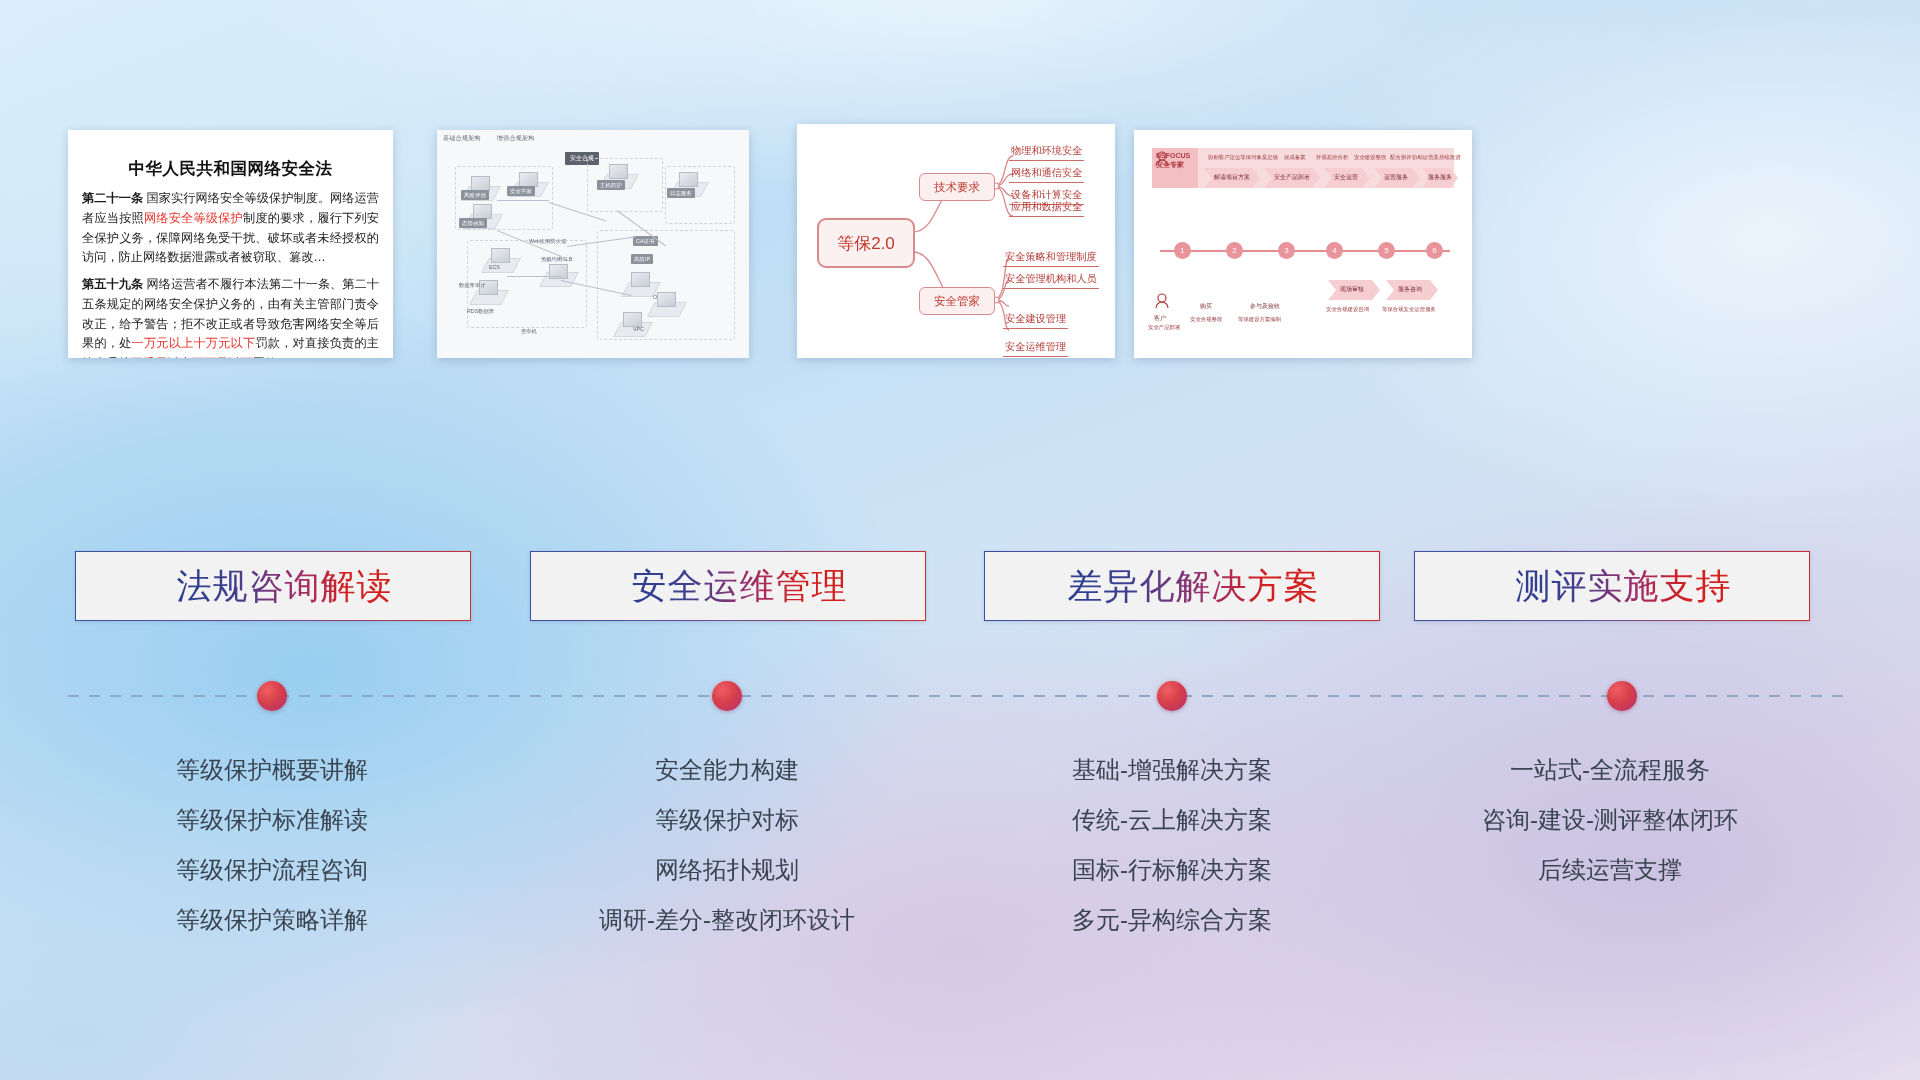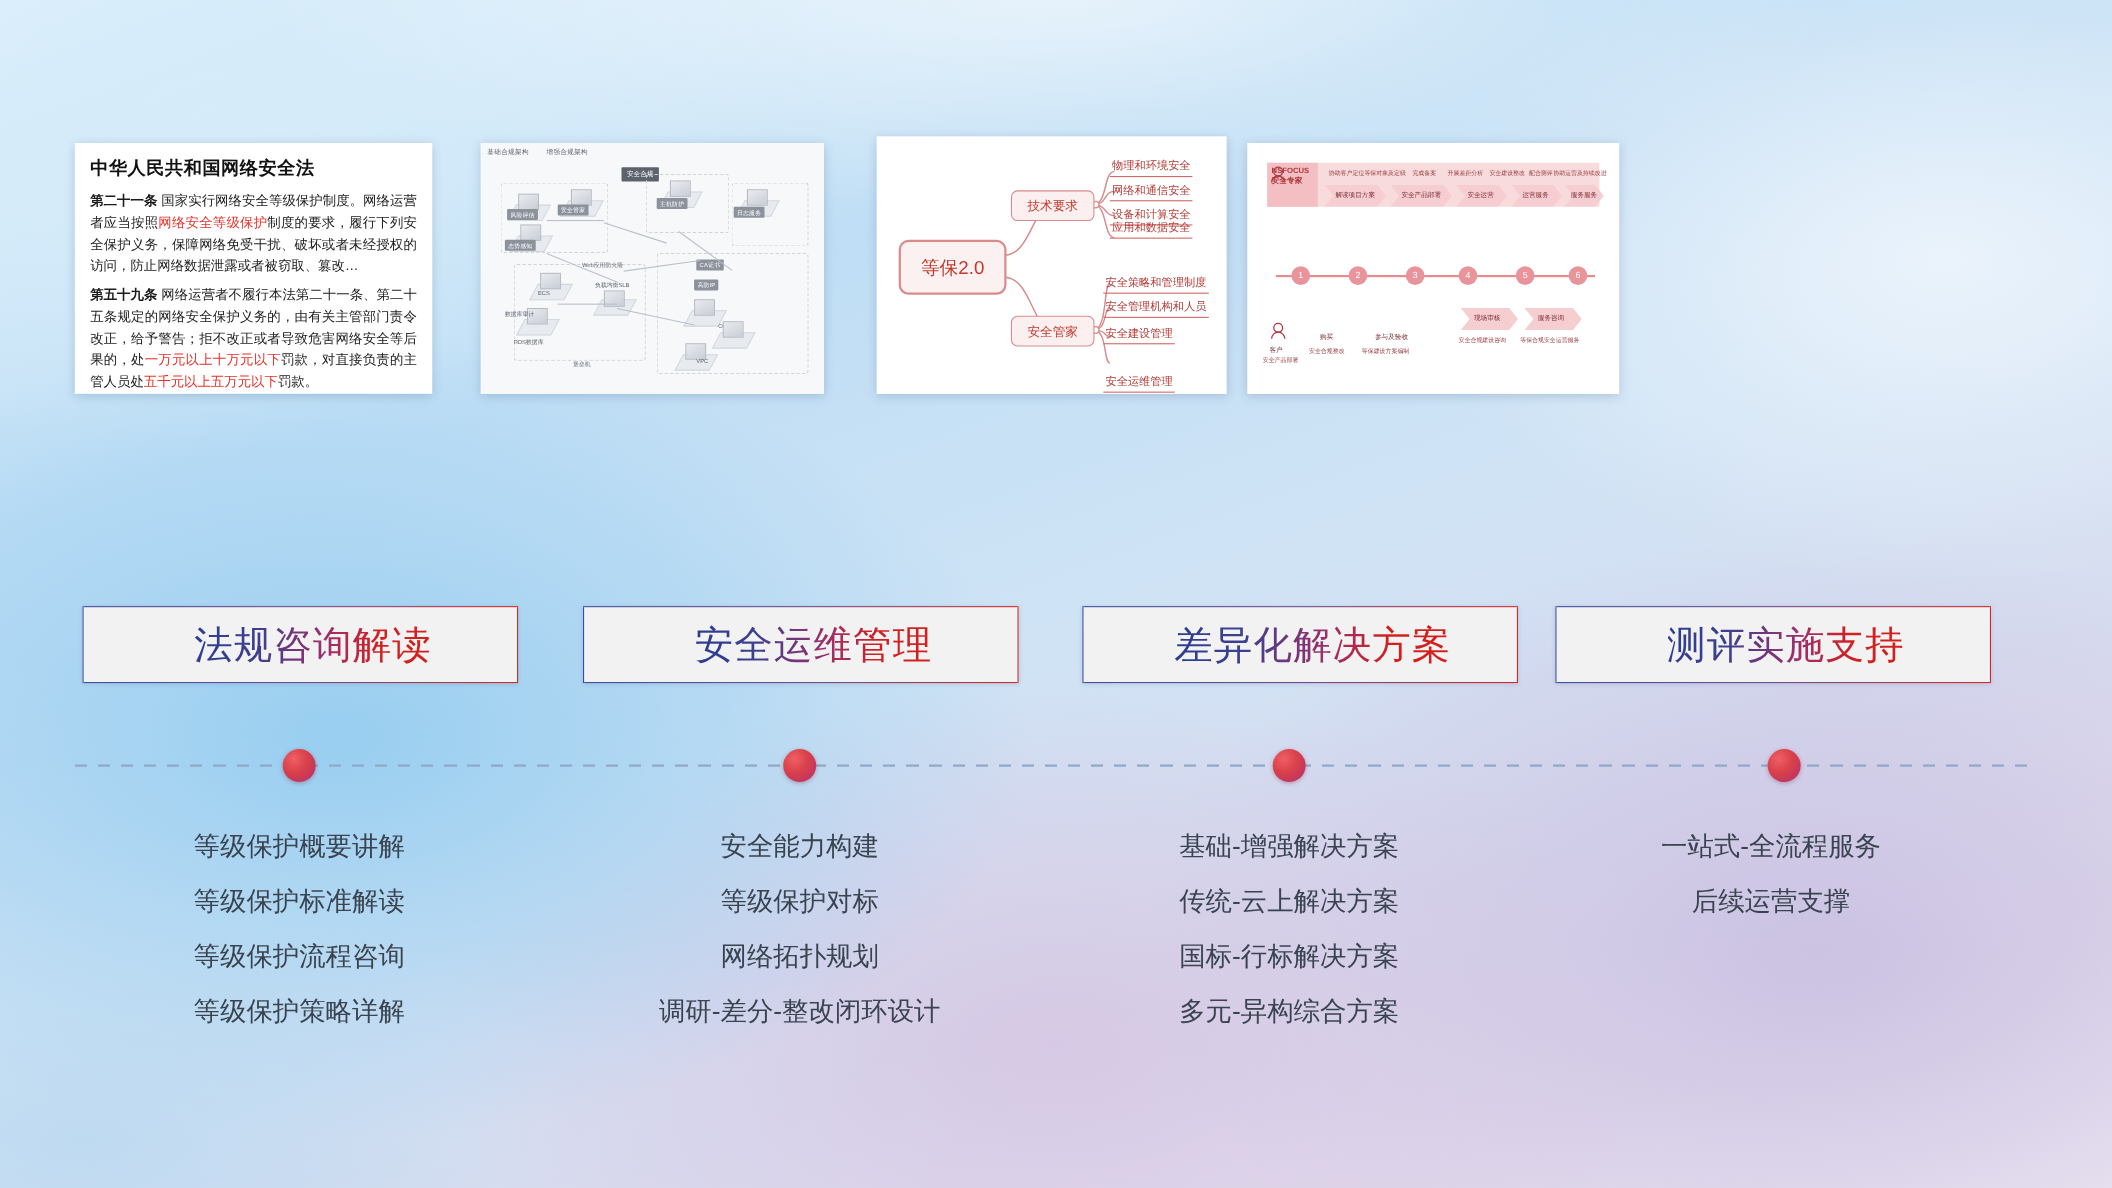--- a/index.html
+++ b/index.html
@@ -27,21 +27,21 @@
 
   
   .card{position:absolute;background:#fff;box-shadow:0 2px 9px rgba(40,70,110,.22);overflow:hidden;}
   .card.c1{left:68px;top:130px;width:325px;height:228px;}
   .card.c2{left:437px;top:130px;width:312px;height:228px;}
   .card.c3{left:797px;top:124px;width:318px;height:234px;}
   .card.c4{left:1134px;top:130px;width:338px;height:228px;}
 
   
   .law{padding:12px 14px 8px 14px;box-sizing:border-box;height:100%;}
-  .law h3{margin:0 0 9px 0;text-align:left;font-size:16.5px;color:#111;font-weight:700;letter-spacing:.5px;}
+  .law h3{margin:16px 0 9px 0;text-align:center;font-size:16.5px;color:#111;font-weight:700;letter-spacing:.5px;}
   .law p{margin:0 0 7px 0;font-size:12.2px;line-height:1.62;color:#1b1b1b;text-align:justify;}
   .law b{font-weight:700;}
   .law .rd{color:#e8312a;}
 
   
   .arch{position:absolute;inset:0;background:#f7f8fa;}
   .arch .hdr{position:absolute;left:6px;top:4px;font-size:6px;color:#5c6470;letter-spacing:.3px;}
   .arch .hdr span{margin-right:14px;}
   .arch .dash{position:absolute;border:1px dashed #cfd4dc;border-radius:3px;}
   .arch .tag{position:absolute;font-size:5.3px;color:#fff;background:#8b929c;border-radius:1px;
@@ -215,21 +215,21 @@
       <div class="node" style="left:122px;top:49px;">技术要求</div>
       <div class="node" style="left:122px;top:163px;">安全管家</div>
 
       <div class="leaf" style="left:212px;top:20px;">物理和环境安全</div>
       <div class="leaf" style="left:212px;top:42px;">网络和通信安全</div>
       <div class="leaf" style="left:212px;top:64px;">设备和计算安全</div>
       <div class="leaf" style="left:212px;top:76px;">应用和数据安全</div>
 
       <div class="leaf" style="left:206px;top:126px;">安全策略和管理制度</div>
       <div class="leaf" style="left:206px;top:148px;">安全管理机构和人员</div>
-      <div class="leaf" style="left:206px;top:172px;">安全建设管理</div>
+      <div class="leaf" style="left:206px;top:188px;">安全建设管理</div>
       <div class="leaf" style="left:206px;top:196px;margin-top:20px;">安全运维管理</div>
     </div>
   </div>
 
   <div class="card c4">
     <div class="rm">
       <div class="band"></div>
       <div class="band2"></div>
       <div class="logo">
         <div>NSFOCUS</div>
@@ -320,16 +320,17 @@
     <div>调研-差分-整改闭环设计</div>
   </div>
   <div class="list l3">
     <div>基础-增强解决方案</div>
     <div>传统-云上解决方案</div>
     <div>国标-行标解决方案</div>
     <div>多元-异构综合方案</div>
   </div>
   <div class="list l4">
     <div>一站式-全流程服务</div>
+    <div>咨询-建设-测评整体闭环</div>
     <div>后续运营支撑</div>
   </div>
 
 </div>
 
 </body></html>

